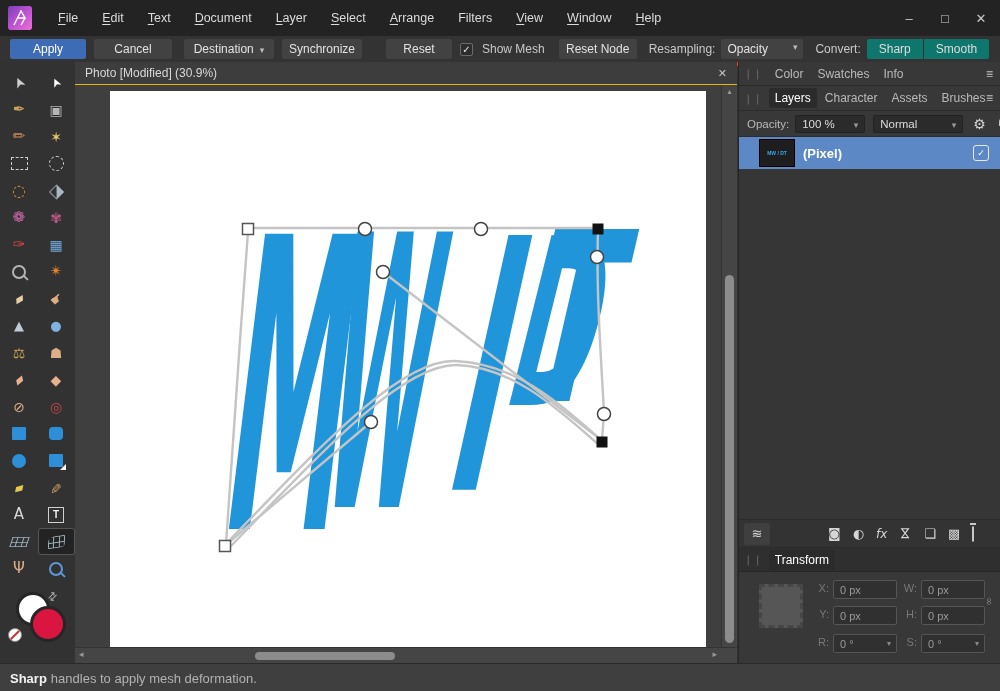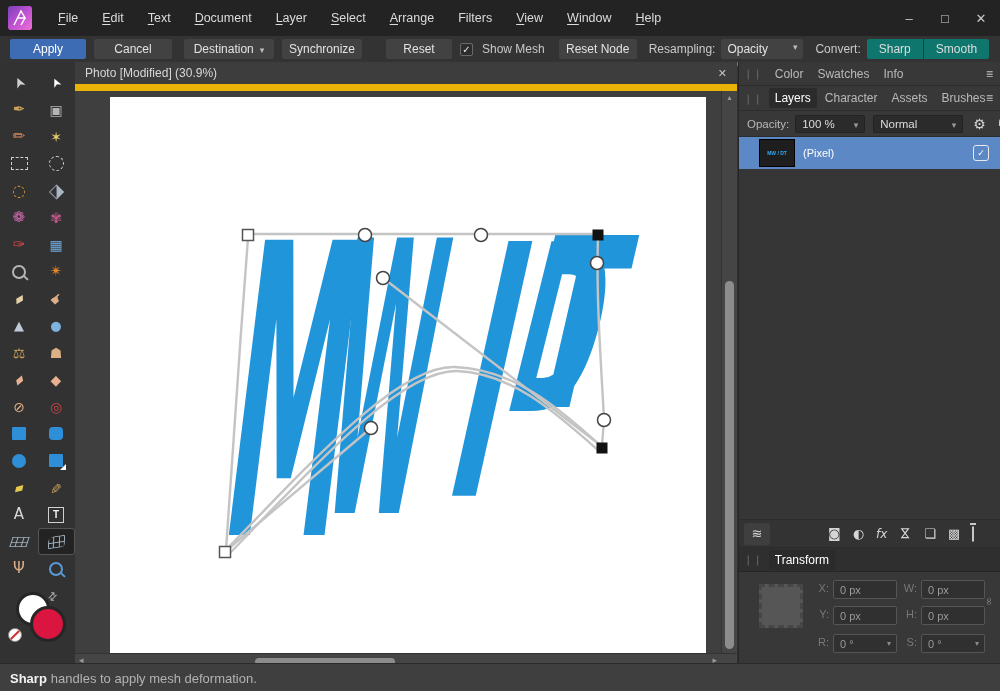--- a/index.html
+++ b/index.html
@@ -50,21 +50,21 @@
   .grid-warp{transform:rotate(-8deg) skewX(-10deg);border-radius:40% 10% 30% 10%;}
   
   #colwidget{position:absolute;left:0;top:528px;width:75px;height:70px;}
   .cw-stroke{position:absolute;left:16px;top:2px;width:28px;height:28px;background:#fff;border:3px solid #262626;border-radius:50%;}
   .cw-fill{position:absolute;left:30px;top:16px;width:30px;height:30px;background:#d91540;border:3px solid #262626;border-radius:50%;}
   .cw-none{position:absolute;left:8px;top:38px;width:12px;height:12px;background:#fff;border:1px solid #888;border-radius:50%;overflow:hidden;}
   .cw-none:after{content:"";position:absolute;left:5px;top:-2px;width:2px;height:16px;background:#d03030;transform:rotate(45deg);}
   .cw-swap{position:absolute;left:48px;top:0px;color:#aaa;font-size:11px;transform:rotate(-45deg);font-family:"DejaVu Sans",sans-serif;}
   
   #center{position:absolute;left:75px;top:62px;width:662px;height:601px;}
-  #doctab{height:22px;background:#3d3d3d;border-bottom:7px solid #eab308;display:flex;align-items:center;font-size:12px;color:#d8d8d8;}
+  #doctab{height:22px;background:#3d3d3d;border-bottom:1px solid #eab308;display:flex;align-items:center;font-size:12px;color:#d8d8d8;}
   #doctab .title{padding-left:10px;flex:1;}
   #doctab .close{padding-right:10px;color:#c5c5c5;font-size:11px;font-family:"DejaVu Sans",sans-serif;}
   #viewport{position:relative;width:662px;height:562px;background:#3f3f3f;overflow:hidden;}
   #vscroll{position:absolute;right:0;top:0;width:15px;height:562px;background:#454545;border-left:1px solid #333;}
   #vscroll .arrow{position:absolute;left:0;width:15px;text-align:center;color:#9a9a9a;font-size:8px;font-family:"DejaVu Sans",sans-serif;}
   #vthumb{position:absolute;left:2.5px;top:190px;width:9px;height:368px;background:#8c8c8c;border-radius:5px;}
   #hscroll{position:relative;width:662px;height:16px;background:#454545;border-top:1px solid #333;}
   #hscroll .arrow{position:absolute;top:1px;color:#9a9a9a;font-size:9px;font-family:"DejaVu Sans",sans-serif;}
   #hthumb{position:absolute;left:180px;top:4px;width:140px;height:8px;background:#8c8c8c;border-radius:4px;}
   
@@ -73,21 +73,21 @@
   .grip{color:#6f6f6f;font-size:10px;letter-spacing:1px;margin:0 6px 0 5px;}
   .ptab{color:#b9b9b9;padding:3px 6px;margin-right:2px;border-radius:2px;}
   .ptab.active{background:#2b2b2b;color:#fff;}
   .hamburger{position:absolute;right:8px;color:#c5c5c5;font-size:12px;}
   .plabel{color:#b9b9b9;font-size:11.5px;}
   .pselect{background:#2b2b2b;border:1px solid #222;border-radius:2px;color:#ddd;display:flex;align-items:flex-end;justify-content:space-between;padding:2px 6px;font-size:11.5px;}
   .pselect .dd{font-size:9px;color:#999;margin-left:8px;font-family:"DejaVu Sans",sans-serif;}
   #layer-row{display:flex;align-items:center;height:32px;background:#5c88c5;}
   #layer-thumb{width:34px;height:26px;margin-left:20px;background:#1e1e1e;border:1px solid #000;display:flex;align-items:center;justify-content:center;}
   #layer-thumb span{font-size:5px;color:#35a7f0;font-weight:bold;letter-spacing:0;}
-  #layer-label{color:#fff;margin-left:8px;flex:1;font-size:11px;}
+  #layer-label{color:#fff;margin-left:8px;flex:1;font-size:13px;font-weight:bold;}
   #layer-check{width:14px;height:14px;border:1.5px solid #e9e9e9;border-radius:3px;margin-right:12px;display:flex;align-items:center;justify-content:center;font-size:9px;color:#fff;}
   #layers-list{height:350px;background:#363636;border-bottom:1px solid #2c2c2c;}
   #licons{height:27px;background:#333;border-bottom:1px solid #2c2c2c;display:flex;align-items:center;}
   .licon{font-family:"DejaVu Sans",sans-serif;color:#d5d5d5;font-size:13px;line-height:1;}
   #stack-btn{width:26px;height:22px;background:#3f3f3f;border-radius:2px;margin-left:5px;display:flex;align-items:center;justify-content:center;}
   .trash-icon{width:9px;height:10px;border:1px solid #c8c8c8;border-radius:1px;position:relative;}
   .trash-icon:before{content:"";position:absolute;left:-3px;right:-3px;top:-4px;height:2px;background:#c8c8c8;}
   .lock-icon{position:relative;width:10px;height:8px;background:#c8c8c8;border-radius:1px;margin-top:6px;}
   .lock-icon:before{content:"";position:absolute;left:1px;top:-6px;width:6px;height:6px;border:2px solid #c8c8c8;border-bottom:none;border-radius:4px 4px 0 0;}
   

